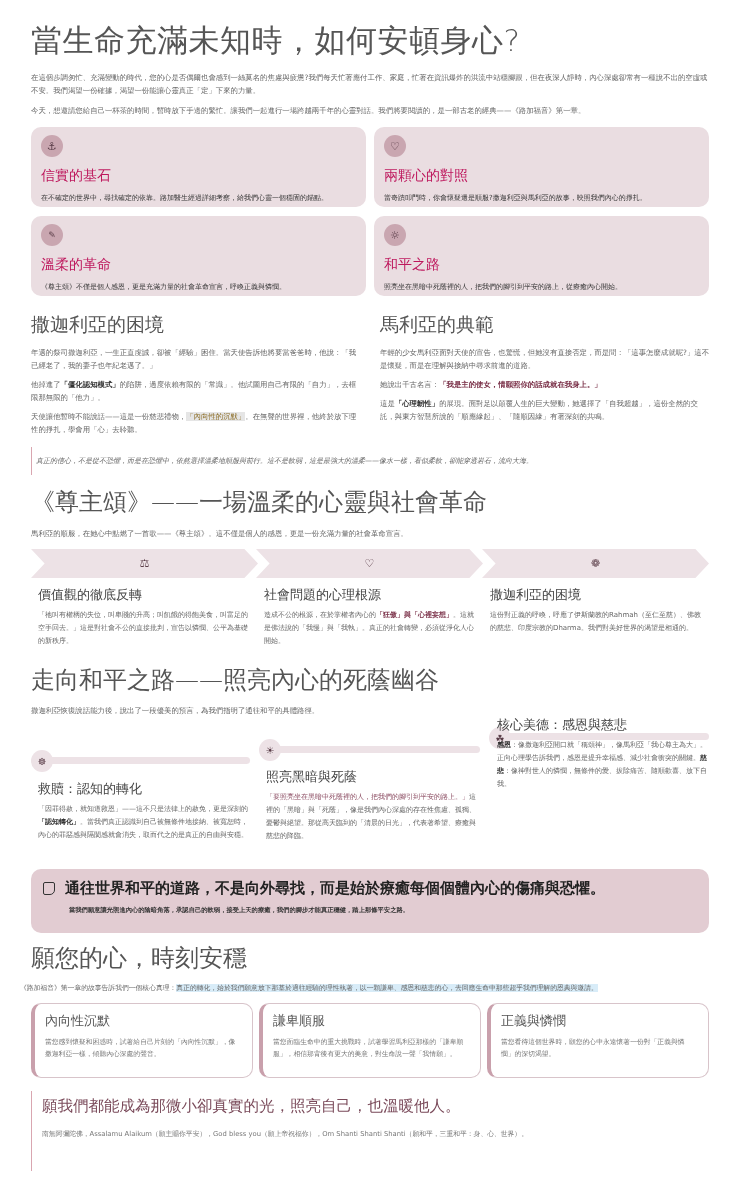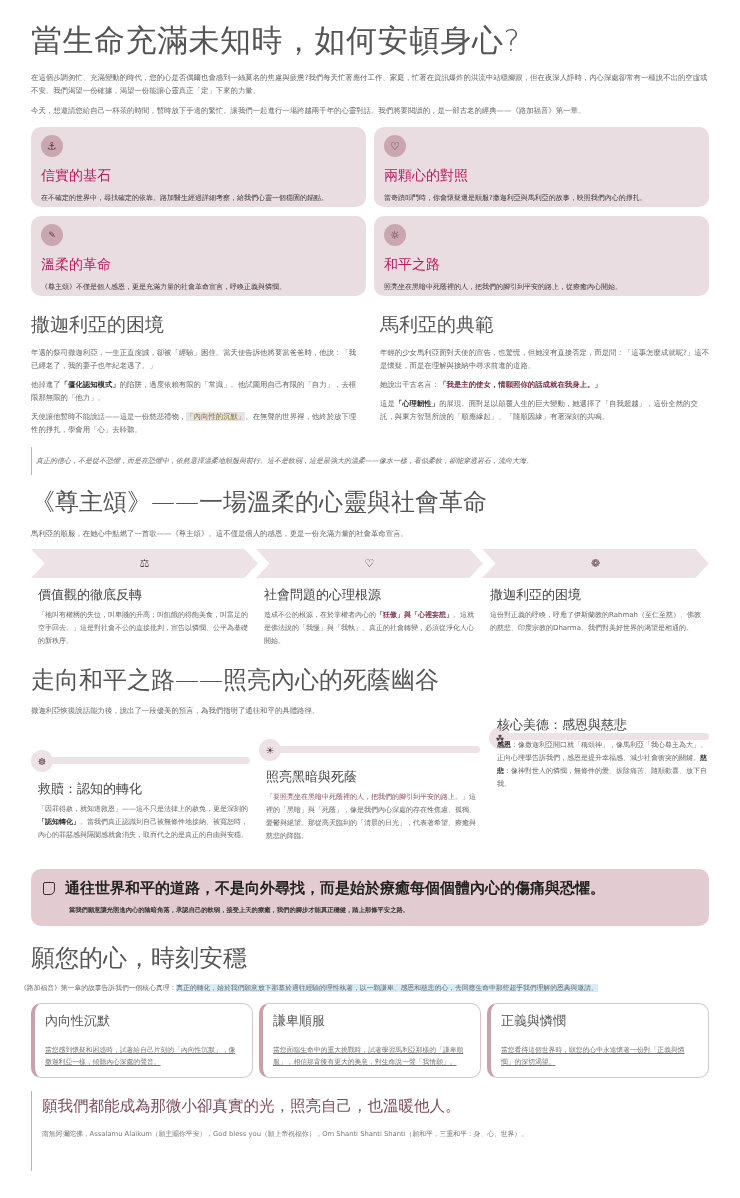--- a/index.html
+++ b/index.html
@@ -18,27 +18,27 @@
   .hl { background: #e5e5e5; color: #8a6a20; }
   .quote { position: absolute; left: 31px; top: 447px; width: 680px; height: 28px; border-left: 1.5px solid #d9a6b0; padding-left: 4px; font-size: 7px; color: #666; font-style: italic; line-height: 28px; }
   .arrow { position: absolute; top: 549px; height: 29px; background: #ede2e6; display: flex; align-items: center; justify-content: center; font-size: 11px; color: #5a3d48; }
   .arrow.a1 { left: 31px; width: 227px; clip-path: polygon(0 0, 94% 0, 100% 50%, 94% 100%, 0 100%, 6% 50%); }
   .arrow.a2 { left: 256px; width: 227px; clip-path: polygon(0 0, 94% 0, 100% 50%, 94% 100%, 0 100%, 6% 50%); }
   .arrow.a3 { left: 482px; width: 227px; clip-path: polygon(0 0, 94% 0, 100% 50%, 94% 100%, 0 100%, 6% 50%); }
   .col3 .t { font-size: 13px; color: #444; font-weight: 400; }
   .col3 .d { font-size: 7px; line-height: 13px; color: #666; margin-top: 5px; }
   .bar { position: absolute; height: 7px; background: #ede2e6; border-radius: 4px; }
   .dot { position: absolute; width: 22px; height: 22px; border-radius: 50%; background: #ede2e6; display: flex; align-items: center; justify-content: center; font-size: 10px; color: #5a3d48; }
-  .banner { position: absolute; left: 31px; top: 869px; width: 678px; height: 57px; background: #e2ccd2; border-radius: 10px; padding: 10px 12px; }
+  .banner { position: absolute; left: 31px; top: 869px; width: 678px; height: 64px; background: #e2ccd2; border-radius: 10px; padding: 10px 12px; }
   .banner .bt { font-size: 15px; color: #222; font-weight: 600; display: flex; align-items: center; gap: 10px; }
   .banner .bicon { width: 12px; height: 13px; border: 1.8px solid #333; border-radius: 2px 2px 5px 2px; display: inline-block; }
   .banner .bd { font-size: 6.3px; color: #333; margin-left: 26px; margin-top: 8px; font-weight: 600; }
   .tip { position: absolute; top: 1003px; width: 222px; height: 75px; border: 1px solid #d8c4ca; border-left: 4px solid #c9a0ac; border-radius: 10px; padding: 8px 10px; background: #fff; }
   .tip .t { font-size: 13px; color: #555; }
-  .tip .d { font-size: 6.8px; line-height: 12px; color: #777; margin-top: 14px; text-decoration: underline; }
+  .tip .d { font-size: 6.8px; line-height: 12px; color: #777; margin-top: 6px; }
   .final { position: absolute; left: 31px; top: 1091px; width: 680px; height: 80px; border-left: 1.5px solid #d9a6b0; padding-left: 10px; }
   .final .ft { font-size: 15.5px; color: #7a4a5a; margin-top: 5px; }
   .final .fp { font-size: 6.8px; color: #777; margin-top: 12px; }
   .selected { background: #d8ecf8; }
 </style>
 </head>
 <body>
 
 <h1 class="h1">當生命充滿未知時，如何安頓身心?</h1>
 <p class="p abs" style="left:31px;top:71px;width:680px;">在這個步調匆忙、充滿變動的時代，您的心是否偶爾也會感到一絲莫名的焦慮與疲憊?我們每天忙著應付工作、家庭，忙著在資訊爆炸的洪流中站穩腳跟，但在夜深人靜時，內心深處卻常有一種說不出的空虛或不安。我們渴望一份確據，渴望一份能讓心靈真正「定」下來的力量。</p>

